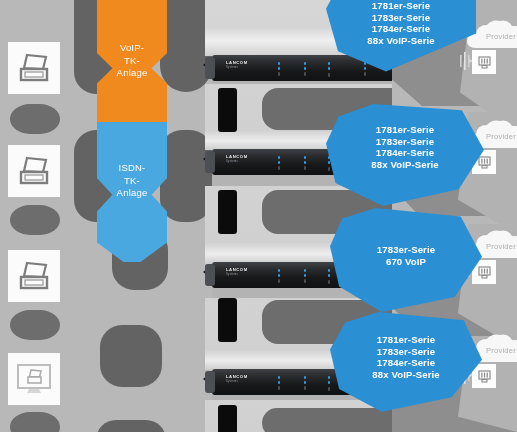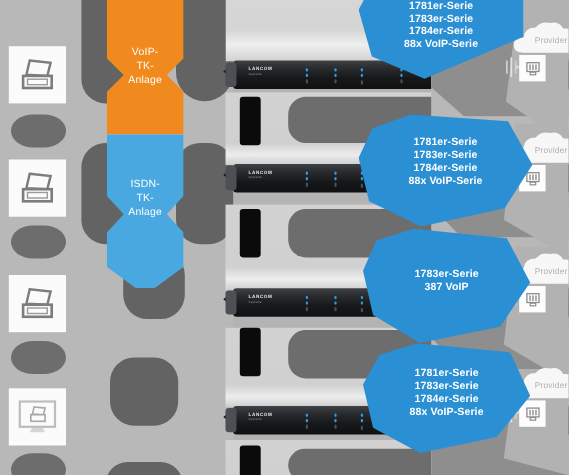--- a/index.html
+++ b/index.html
@@ -445,21 +445,21 @@
       <div>1783er-Serie</div>
       <div>1784er-Serie</div>
       <div>88x VoIP-Serie</div>
     </div>
   </div>
 
   <div class="callout" style="left:330px;top:208px;width:152px;height:106px;
        clip-path:polygon(30% 0,86% 8%,100% 46%,82% 84%,34% 98%,6% 74%,0 36%,8% 10%);">
     <div class="inner" style="top:36px">
       <div>1783er-Serie</div>
-      <div>387 VoIP</div>
+      <div>670 VoIP</div>
     </div>
   </div>
 
   <div class="callout" style="left:330px;top:312px;width:152px;height:104px;
        clip-path:polygon(32% 0,88% 8%,100% 46%,80% 82%,34% 96%,6% 74%,0 36%,10% 10%);">
     <div class="inner" style="top:22px">
       <div>1781er-Serie</div>
       <div>1783er-Serie</div>
       <div>1784er-Serie</div>
       <div>88x VoIP-Serie</div>

